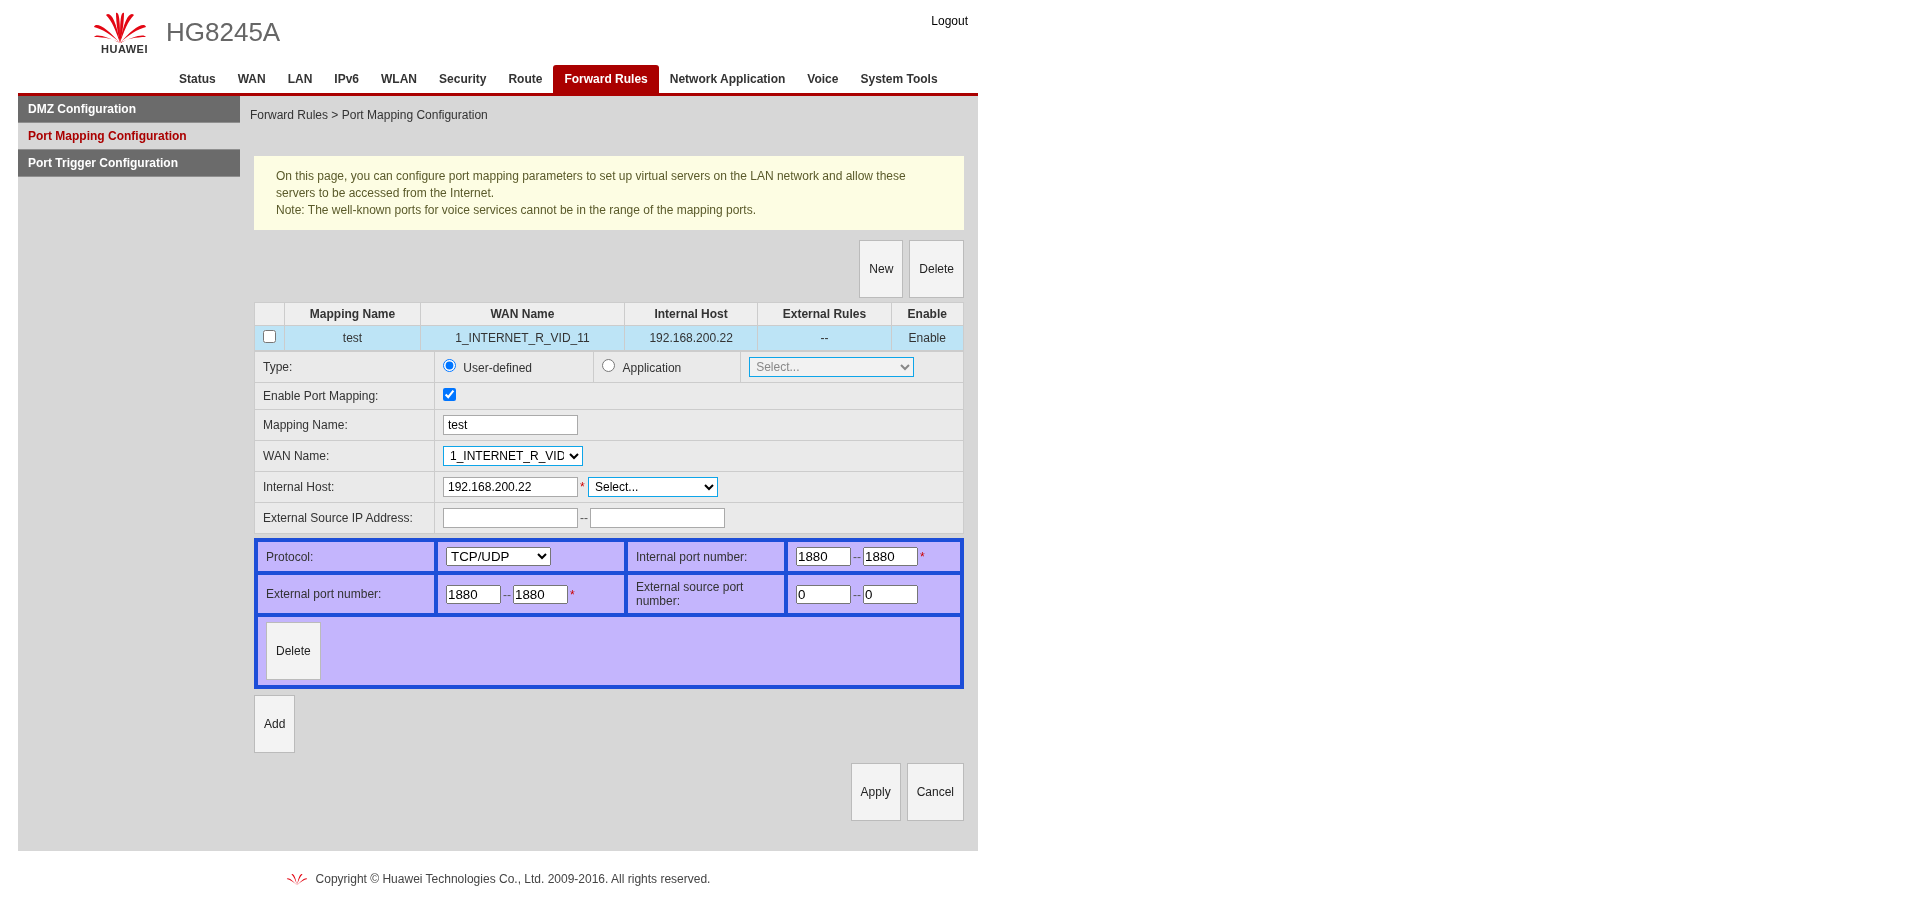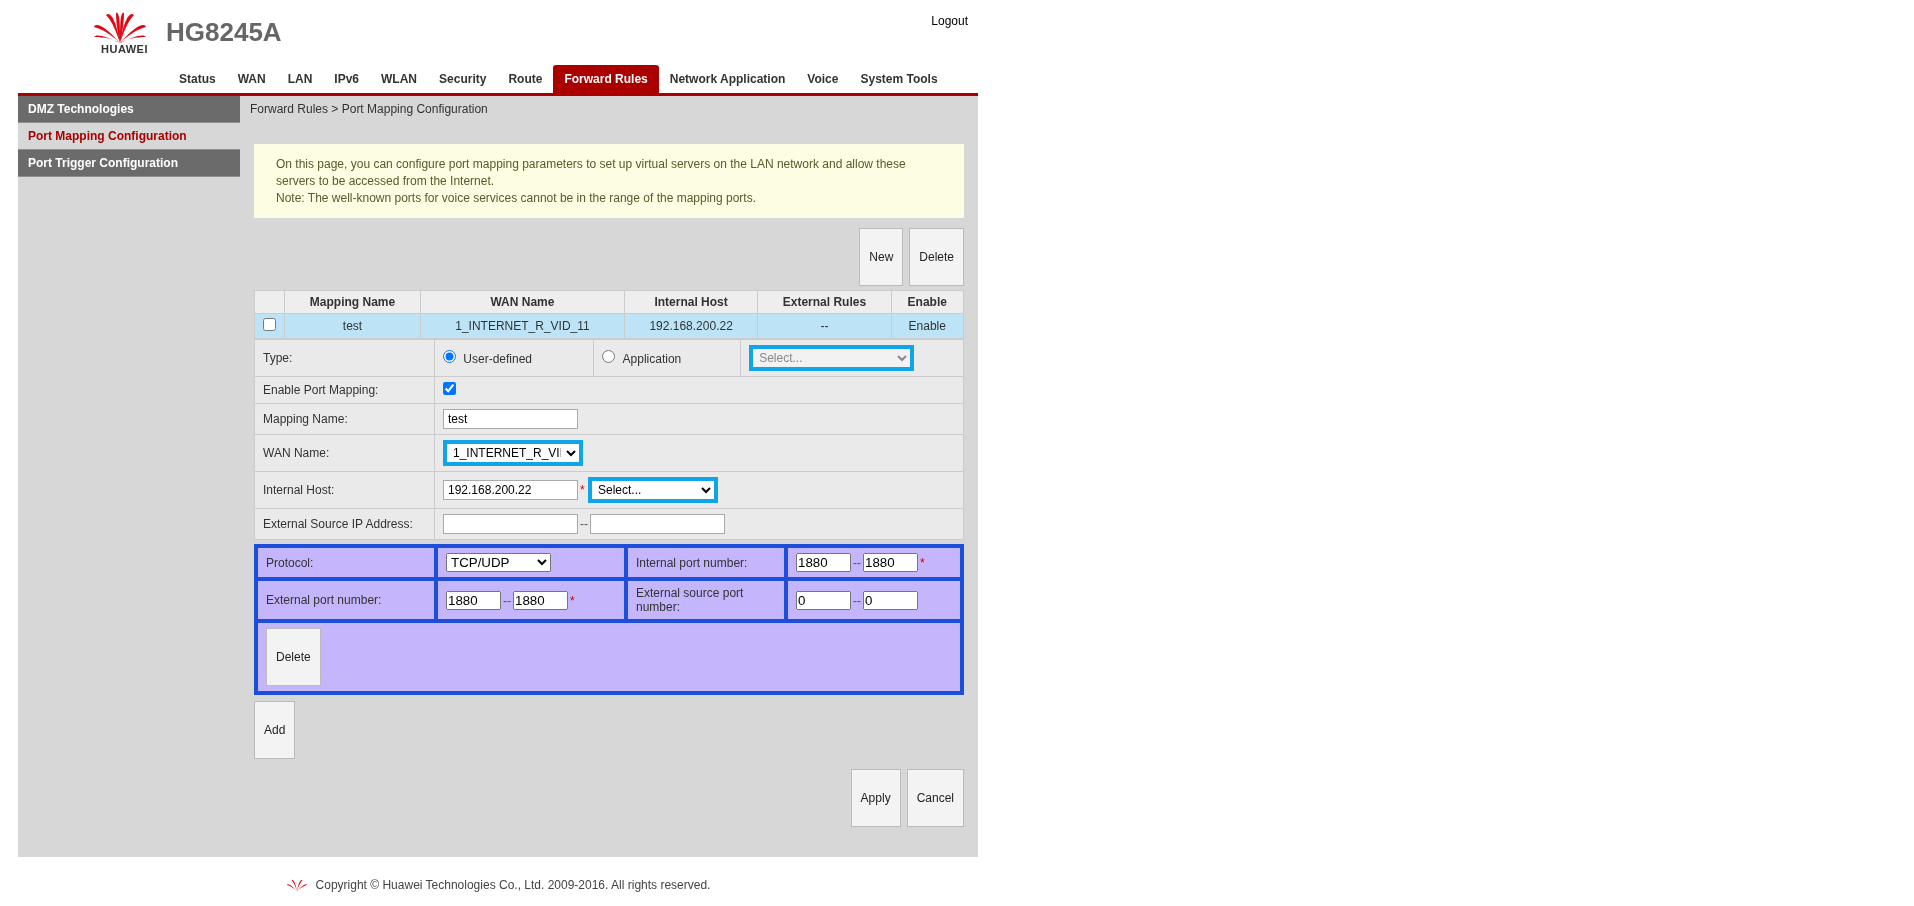--- a/index.html
+++ b/index.html
@@ -2,44 +2,44 @@
 <html><head>
 <meta charset="utf-8">
 <style>
   * { box-sizing: border-box; margin: 0; padding: 0; }
   body { font-family: Arial, Helvetica, sans-serif; font-size: 12px; color: #333; background: #fff; }
   .page { width: 960px; margin: 0 0 0 18px; position: relative; }
   .header { display: flex; align-items: center; height: 64px; }
   .logo { width: 130px; display: flex; flex-direction: column; align-items: flex-end; justify-content: center; }
   .logo svg { display:block; }
   .logo-text { font-size: 11px; font-weight: bold; color: #333; letter-spacing: 0.5px; margin-top: -2px;}
-  .model { font-size: 26px; font-weight: bold; color: #666; margin-left: 18px; }
+  .model { font-size: 26px; font-weight: normal; color: #666; margin-left: 18px; }
   .logout { position: absolute; right: 10px; top: 14px; font-weight: normal; color: #000; cursor: pointer; }
   .nav { display: flex; align-items: flex-end; height: 32px; border-bottom: 3px solid #a00; padding-left: 150px; gap: 0; }
   .nav-item { padding: 7px 11px; font-weight: bold; color: #333; cursor: pointer; white-space: nowrap; }
   .nav-item.active { background: #a00; color: #fff; border-radius: 3px 3px 0 0; }
   .body { display: flex; min-height: 600px; }
   .sidebar { width: 222px; background: #d7d7d7; }
   .side-item { padding: 6px 10px; font-weight: bold; background: #6b6b6b; color: #fff; cursor: pointer; border-bottom:1px solid #8f8f8f;}
   .side-item.light { background: #d7d7d7; color: #a00; }
   .content { flex: 1; background: #d7d7d7; padding: 0 0 20px 0; }
-  .breadcrumb { padding: 6px 10px; color: #333; background:#d7d7d7; }
+  .breadcrumb { padding: 12px 10px; color: #333; background:#d7d7d7; }
   .notice { margin: 22px 14px 10px 14px; padding: 12px 22px; background: #fdfde3; color: #5a5a2a; line-height: 1.4; }
   .toolbar { display:flex; justify-content:flex-end; gap:6px; padding: 0 14px 4px 14px; }
   .btn { background: #f3f3f3; border: 1px solid #bbb; padding: 21px 9px; cursor: pointer; font-size:12px; color:#222;}
   .tablewrap { margin: 0 14px; }
   table.maplist { width:100%; border-collapse: collapse; }
   table.maplist th { background: #eee; border:1px solid #ccc; padding:4px 6px; font-weight:bold; text-align:center;}
   table.maplist td { background: #bde4f6; border:1px solid #ccc; padding:4px 6px; text-align:center;}
   .chkcol { width:30px; }
   .formtable { width:100%; border-collapse: collapse; margin-top:0;}
   .formtable td { background:#eaeaea; border:1px solid #ccc; padding:5px 8px; vertical-align:middle;}
   .formtable td.label { width:180px; background:#eaeaea; }
   .formtable input[type=text] { width:135px; padding:2px 4px; border:1px solid #aaa; font-size:12px;}
-  .formtable select { width:140px; padding:1px 2px; border:4px solid #0ea5e9; font-size:12px; background:#fff;}
+  .formtable select { width:140px; padding:1px 2px; border:1px solid #0ea5e9; font-size:12px; background:#fff;}
   .formtable .wide select.disabled-look { color:#888; background:#f2f2f2;}
   .range input[type=text]{ width:55px;}
   .sep { color:#555; padding:0 2px;}
   .req { color:#c00; padding-left:2px;}
   .protorow td { background:#eaeaea;}
   .deleterow td { background:#e5e5e5; padding:6px 8px;}
   .addrow { margin:6px 14px 0 14px;}
   .footbtns { display:flex; justify-content:flex-end; gap:6px; padding:10px 14px;}
   .footer { width:960px; margin: 10px 0 0 18px; text-align:center; color:#444; padding:10px 0; display:flex; align-items:center; justify-content:center; gap:8px;}
   .footer svg{display:inline-block;}
@@ -82,21 +82,21 @@
       <div class="nav-item">Security</div>
       <div class="nav-item">Route</div>
       <div class="nav-item active">Forward Rules</div>
       <div class="nav-item">Network Application</div>
       <div class="nav-item">Voice</div>
       <div class="nav-item">System Tools</div>
     </div>
 
   <div class="body">
     <div class="sidebar" id="sidebar">
-        <div class="side-item">DMZ Technologies</div>
+        <div class="side-item">DMZ Configuration</div>
         <div class="side-item light">Port Mapping Configuration</div>
         <div class="side-item">Port Trigger Configuration</div>
       </div>
 
     <div class="content">
       <div class="breadcrumb">Forward Rules &gt; Port Mapping Configuration</div>
       <div class="notice" id="notice">On this page, you can configure port mapping parameters to set up virtual servers on the LAN network and allow these servers to be accessed from the Internet.<br>Note: The well-known ports for voice services cannot be in the range of the mapping ports.</div>
 
       <div class="toolbar">
         <button class="btn">New</button>

